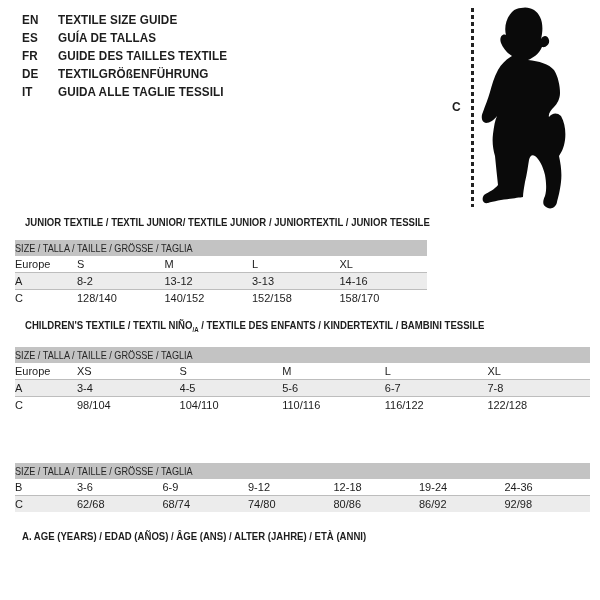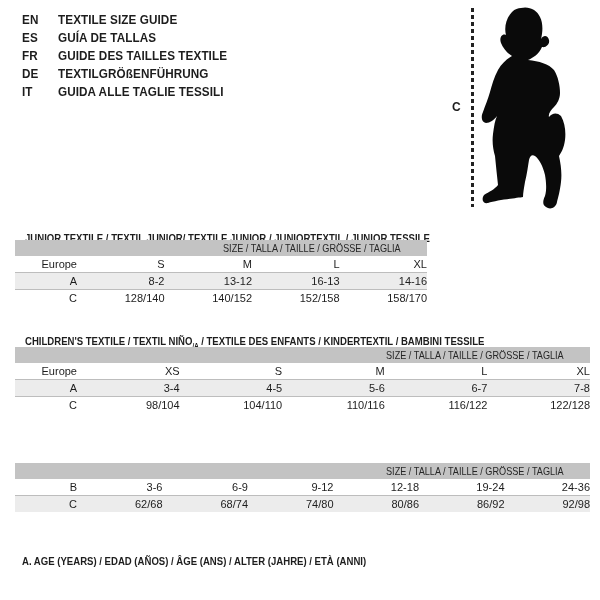--- a/index.html
+++ b/index.html
@@ -13,33 +13,33 @@
   .lang-row { display:flex; height:18px; align-items:center; font-weight:700; font-size:13px; letter-spacing:0.1px; }
   .lang-code { width:40px; flex:0 0 40px; }
 
   
   .figure-dash { position:absolute; left:471px; top:8px; width:3px; height:199px;
     background:repeating-linear-gradient(to bottom,#222 0 4px,transparent 4px 7px); }
   .figure-label { position:absolute; left:452px; top:100px; font-weight:700; font-size:12px; }
   .figure-svg { position:absolute; left:477px; top:2px; }
 
   
-  .sec-title { position:absolute; left:25px; font-weight:700; font-size:11px;margin-top:16px; }
+  .sec-title { position:absolute; left:25px; font-weight:700; font-size:11px; }
   .sub { font-size:7px; vertical-align:sub; }
 
   
   table.size-table { position:absolute; left:15px; border-collapse:collapse; table-layout:fixed; font-size:11px; }
-  table.size-table td { padding:0; height:16px; text-align:right; overflow:hidden; white-space:nowrap; }
+  table.size-table td { padding:0; height:16px; text-align:left; overflow:hidden; white-space:nowrap; }
   td.size-bar { background:#c3c3c3; height:14px; text-align:left; padding-left:5px; font-size:10.5px; color:#262626; }
   td.lbl { text-align:left; padding-left:6px; }
   tr.shade td { background:#ececec; }
   tr.line td { border-top:1px solid #bdbdbd; }
 
   
-  .footnotes { position:absolute; left:22px; top:552px; }
+  .footnotes { position:absolute; left:22px; top:527px; }
   .footnote { font-weight:700; font-size:11px; line-height:19px; }
 </style>
 </head>
 <body>
 
 <div class="page">
 
   <div class="lang-block">
     <div class="lang-row">
       <span class="lang-code">EN</span>
@@ -112,21 +112,21 @@
       <td class="lbl">Europe</td>
       <td>S</td>
       <td>M</td>
       <td>L</td>
       <td>XL</td>
     </tr>
     <tr class="shade line">
       <td class="lbl">A</td>
       <td>8-2</td>
       <td>13-12</td>
-      <td>16-13</td>
+      <td>3-13</td>
       <td>14-16</td>
     </tr>
     <tr class="line">
       <td class="lbl">C</td>
       <td>128/140</td>
       <td>140/152</td>
       <td>152/158</td>
       <td>158/170</td>
     </tr>
   </tbody>

